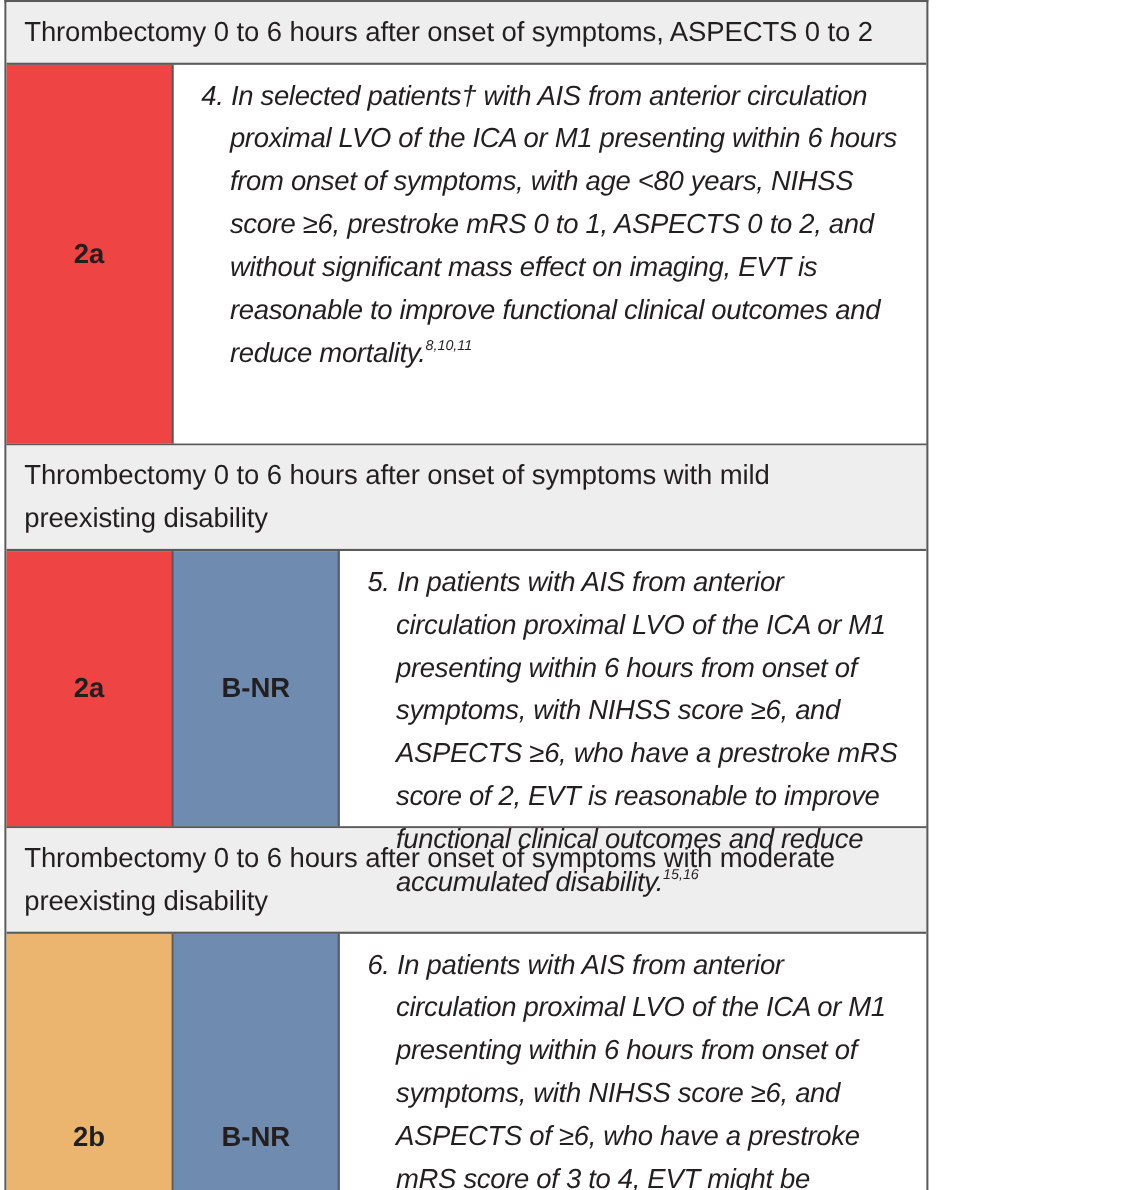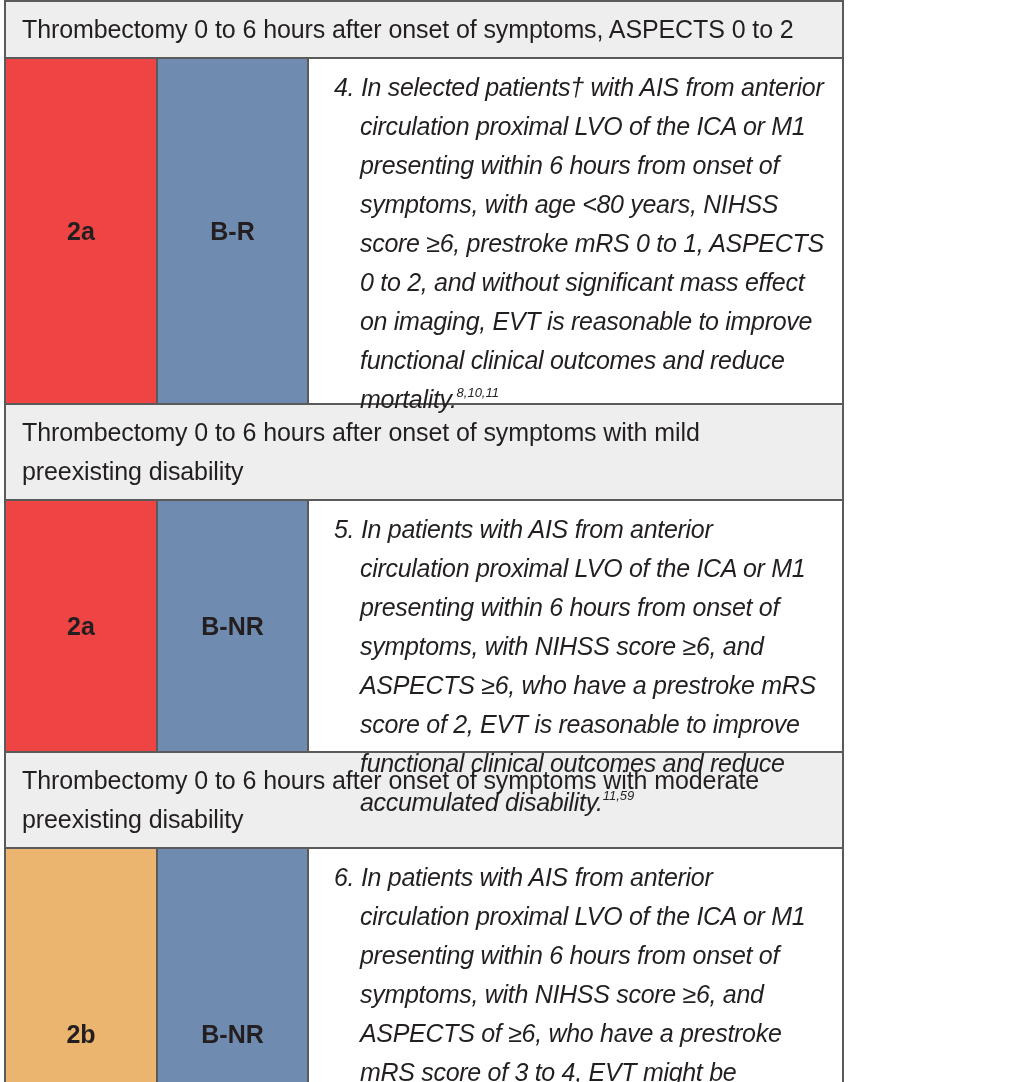--- a/index.html
+++ b/index.html
@@ -84,34 +84,33 @@
     .row-2 { height: 250px; }
   </style>
 </head>
 <body>
 
 <div class="table">
 
   <div class="section-header">Thrombectomy 0 to 6 hours after onset of symptoms, ASPECTS 0 to 2</div>
   <div class="rec-row row-1">
     <div class="cor-cell cor-2a">2a</div>
-    <div class="loe-cell">B-R</div>
     <div class="text-cell">
       <span class="rec-num">4.</span>
       <span>In selected patients† with AIS from anterior circulation proximal LVO of the ICA or M1 presenting within 6 hours from onset of symptoms, with age &lt;80 years, NIHSS score ≥6, prestroke mRS 0 to 1, ASPECTS 0 to 2, and without significant mass effect on imaging, EVT is reasonable to improve functional clinical outcomes and reduce mortality.</span><sup>8,10,11</sup>
     </div>
   </div>
 
   <div class="section-header">Thrombectomy 0 to 6 hours after onset of symptoms with mild preexisting disability</div>
   <div class="rec-row row-2">
     <div class="cor-cell cor-2a">2a</div>
     <div class="loe-cell">B-NR</div>
     <div class="text-cell">
       <span class="rec-num">5.</span>
-      <span>In patients with AIS from anterior circulation proximal LVO of the ICA or M1 presenting within 6 hours from onset of symptoms, with NIHSS score ≥6, and ASPECTS ≥6, who have a prestroke mRS score of 2, EVT is reasonable to improve functional clinical outcomes and reduce accumulated disability.</span><sup>11,59</sup>
+      <span>In patients with AIS from anterior circulation proximal LVO of the ICA or M1 presenting within 6 hours from onset of symptoms, with NIHSS score ≥6, and ASPECTS ≥6, who have a prestroke mRS score of 2, EVT is reasonable to improve functional clinical outcomes and reduce accumulated disability.</span><sup>15,16</sup>
     </div>
   </div>
 
   <div class="section-header">Thrombectomy 0 to 6 hours after onset of symptoms with moderate preexisting disability</div>
   <div class="rec-row row-3">
     <div class="cor-cell cor-2b">2b</div>
     <div class="loe-cell">B-NR</div>
     <div class="text-cell">
       <span class="rec-num">6.</span>
       <span>In patients with AIS from anterior circulation proximal LVO of the ICA or M1 presenting within 6 hours from onset of symptoms, with NIHSS score ≥6, and ASPECTS of ≥6, who have a prestroke mRS score of 3 to 4, EVT might be reasonable to improve functional clinical outcomes and reduce accumulated disability.</span><sup>12–20</sup>

